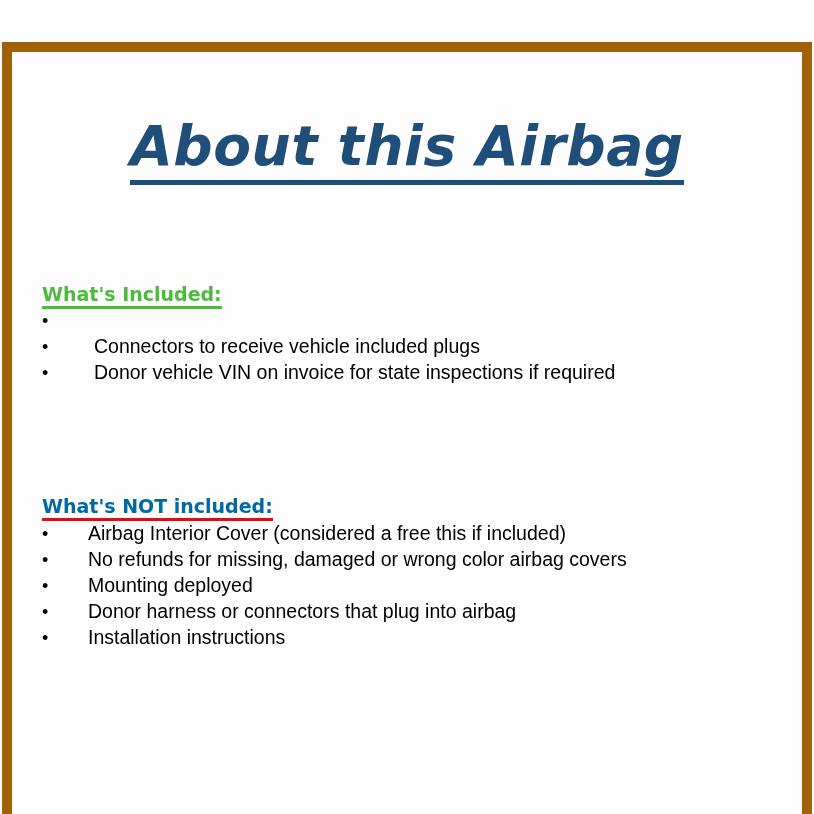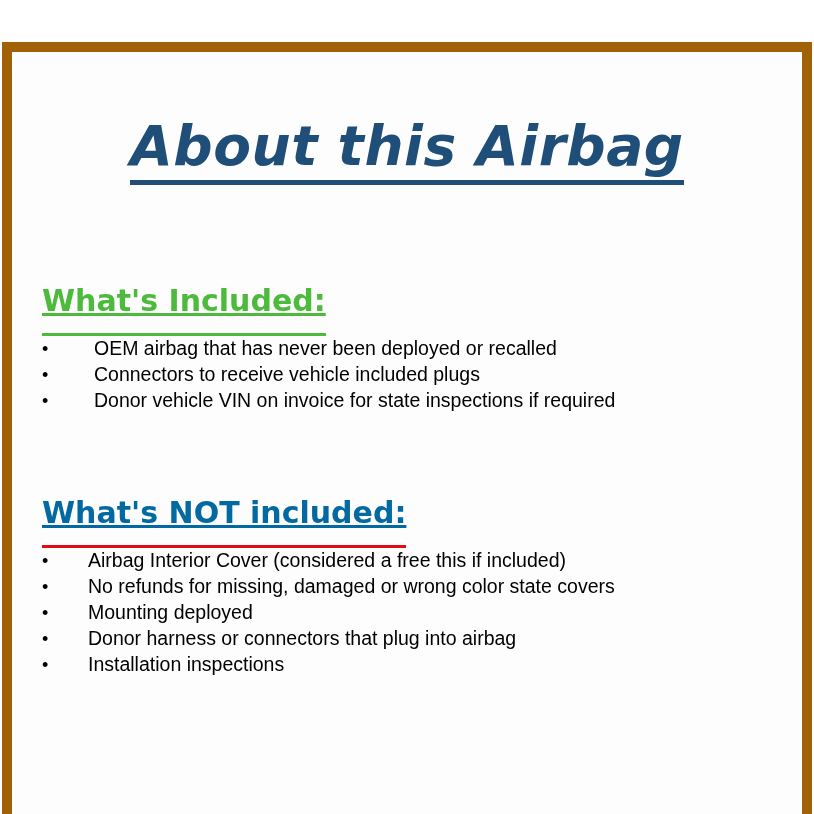--- a/index.html
+++ b/index.html
@@ -65,27 +65,26 @@
   .section {
     position: absolute;
     left: 30px;
     right: 20px;
   }
   .section-included { top: 232px; }
   .section-not-included { top: 444px; }
 
   .heading {
     font-family: "DejaVu Sans", "Liberation Sans", sans-serif;
-    font-size: 30px;
+    font-size: 19px;
     font-weight: 700;
     line-height: 1.1;
     display: inline-block;
-    padding-bottom: 16px;
+    padding-bottom: 1px;
     white-space: nowrap;
-    text-decoration: underline;
   }
   .heading-green {
     color: #4cbb3c;
     border-bottom: 3px solid #4cbb3c;
   }
   .heading-red {
     color: #0369a1;
     border-bottom: 3px solid #e50914;
   }
 
@@ -138,21 +137,20 @@
 
       <div class="title-wrap">
         <span class="title">About this Airbag</span>
       </div>
 
       <div class="section section-included">
         <div class="heading heading-green">What's Included:</div>
         <ul class="bullets bullets-included">
           <li>
             <span class="bullet-glyph">•</span>
-            <span class="bullet-text">OEM airbag that has never been deployed or recalled</span>
           </li>
           <li>
             <span class="bullet-glyph">•</span>
             <span class="bullet-text">Connectors to receive vehicle included plugs</span>
           </li>
           <li>
             <span class="bullet-glyph">•</span>
             <span class="bullet-text">Donor vehicle VIN on invoice for state inspections if required</span>
           </li>
         </ul>
@@ -160,32 +158,32 @@
 
       <div class="section section-not-included">
         <div class="heading heading-red">What's NOT included:</div>
         <ul class="bullets bullets-not-included">
           <li>
             <span class="bullet-glyph">•</span>
             <span class="bullet-text">Airbag Interior Cover (considered a free this if included)</span>
           </li>
           <li>
             <span class="bullet-glyph">•</span>
-            <span class="bullet-text">No refunds for missing, damaged or wrong color state covers</span>
+            <span class="bullet-text">No refunds for missing, damaged or wrong color airbag covers</span>
           </li>
           <li>
             <span class="bullet-glyph">•</span>
             <span class="bullet-text">Mounting deployed</span>
           </li>
           <li>
             <span class="bullet-glyph">•</span>
             <span class="bullet-text">Donor harness or connectors that plug into airbag</span>
           </li>
           <li>
             <span class="bullet-glyph">•</span>
-            <span class="bullet-text">Installation inspections</span>
+            <span class="bullet-text">Installation instructions</span>
           </li>
         </ul>
       </div>
 
     </div>
   </div>
 </div>
 
 </body></html>

